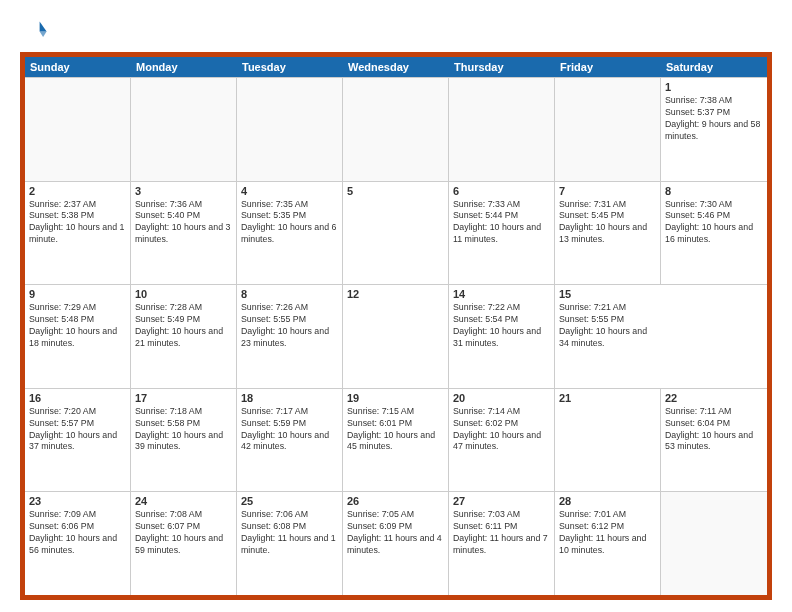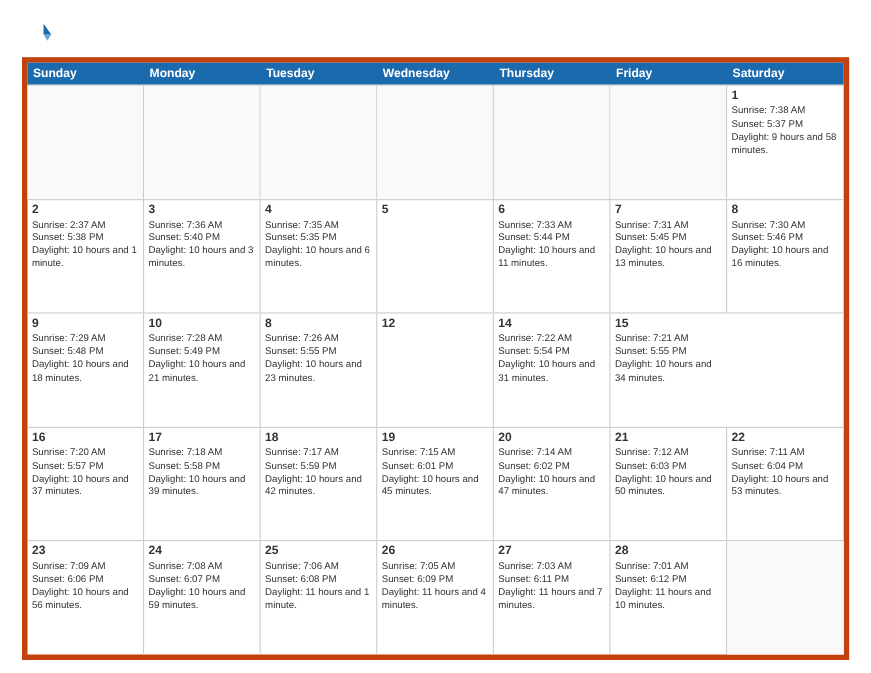--- a/index.html
+++ b/index.html
@@ -251,23 +251,20 @@
 Daylight: 10 hours and 45 minutes.</div>
           </div>
           <div class="cal-cell">
             <div class="day-num">20</div>
             <div class="day-info">Sunrise: 7:14 AM
 Sunset: 6:02 PM
 Daylight: 10 hours and 47 minutes.</div>
           </div>
           <div class="cal-cell">
             <div class="day-num">21</div>
-            <div class="day-info">Sunrise: 7:12 AM
-Sunset: 6:03 PM
-Daylight: 10 hours and 50 minutes.</div>
           </div>
           <div class="cal-cell">
             <div class="day-num">22</div>
             <div class="day-info">Sunrise: 7:11 AM
 Sunset: 6:04 PM
 Daylight: 10 hours and 53 minutes.</div>
           </div>
         </div>
         <div class="cal-week">
           <div class="cal-cell">

